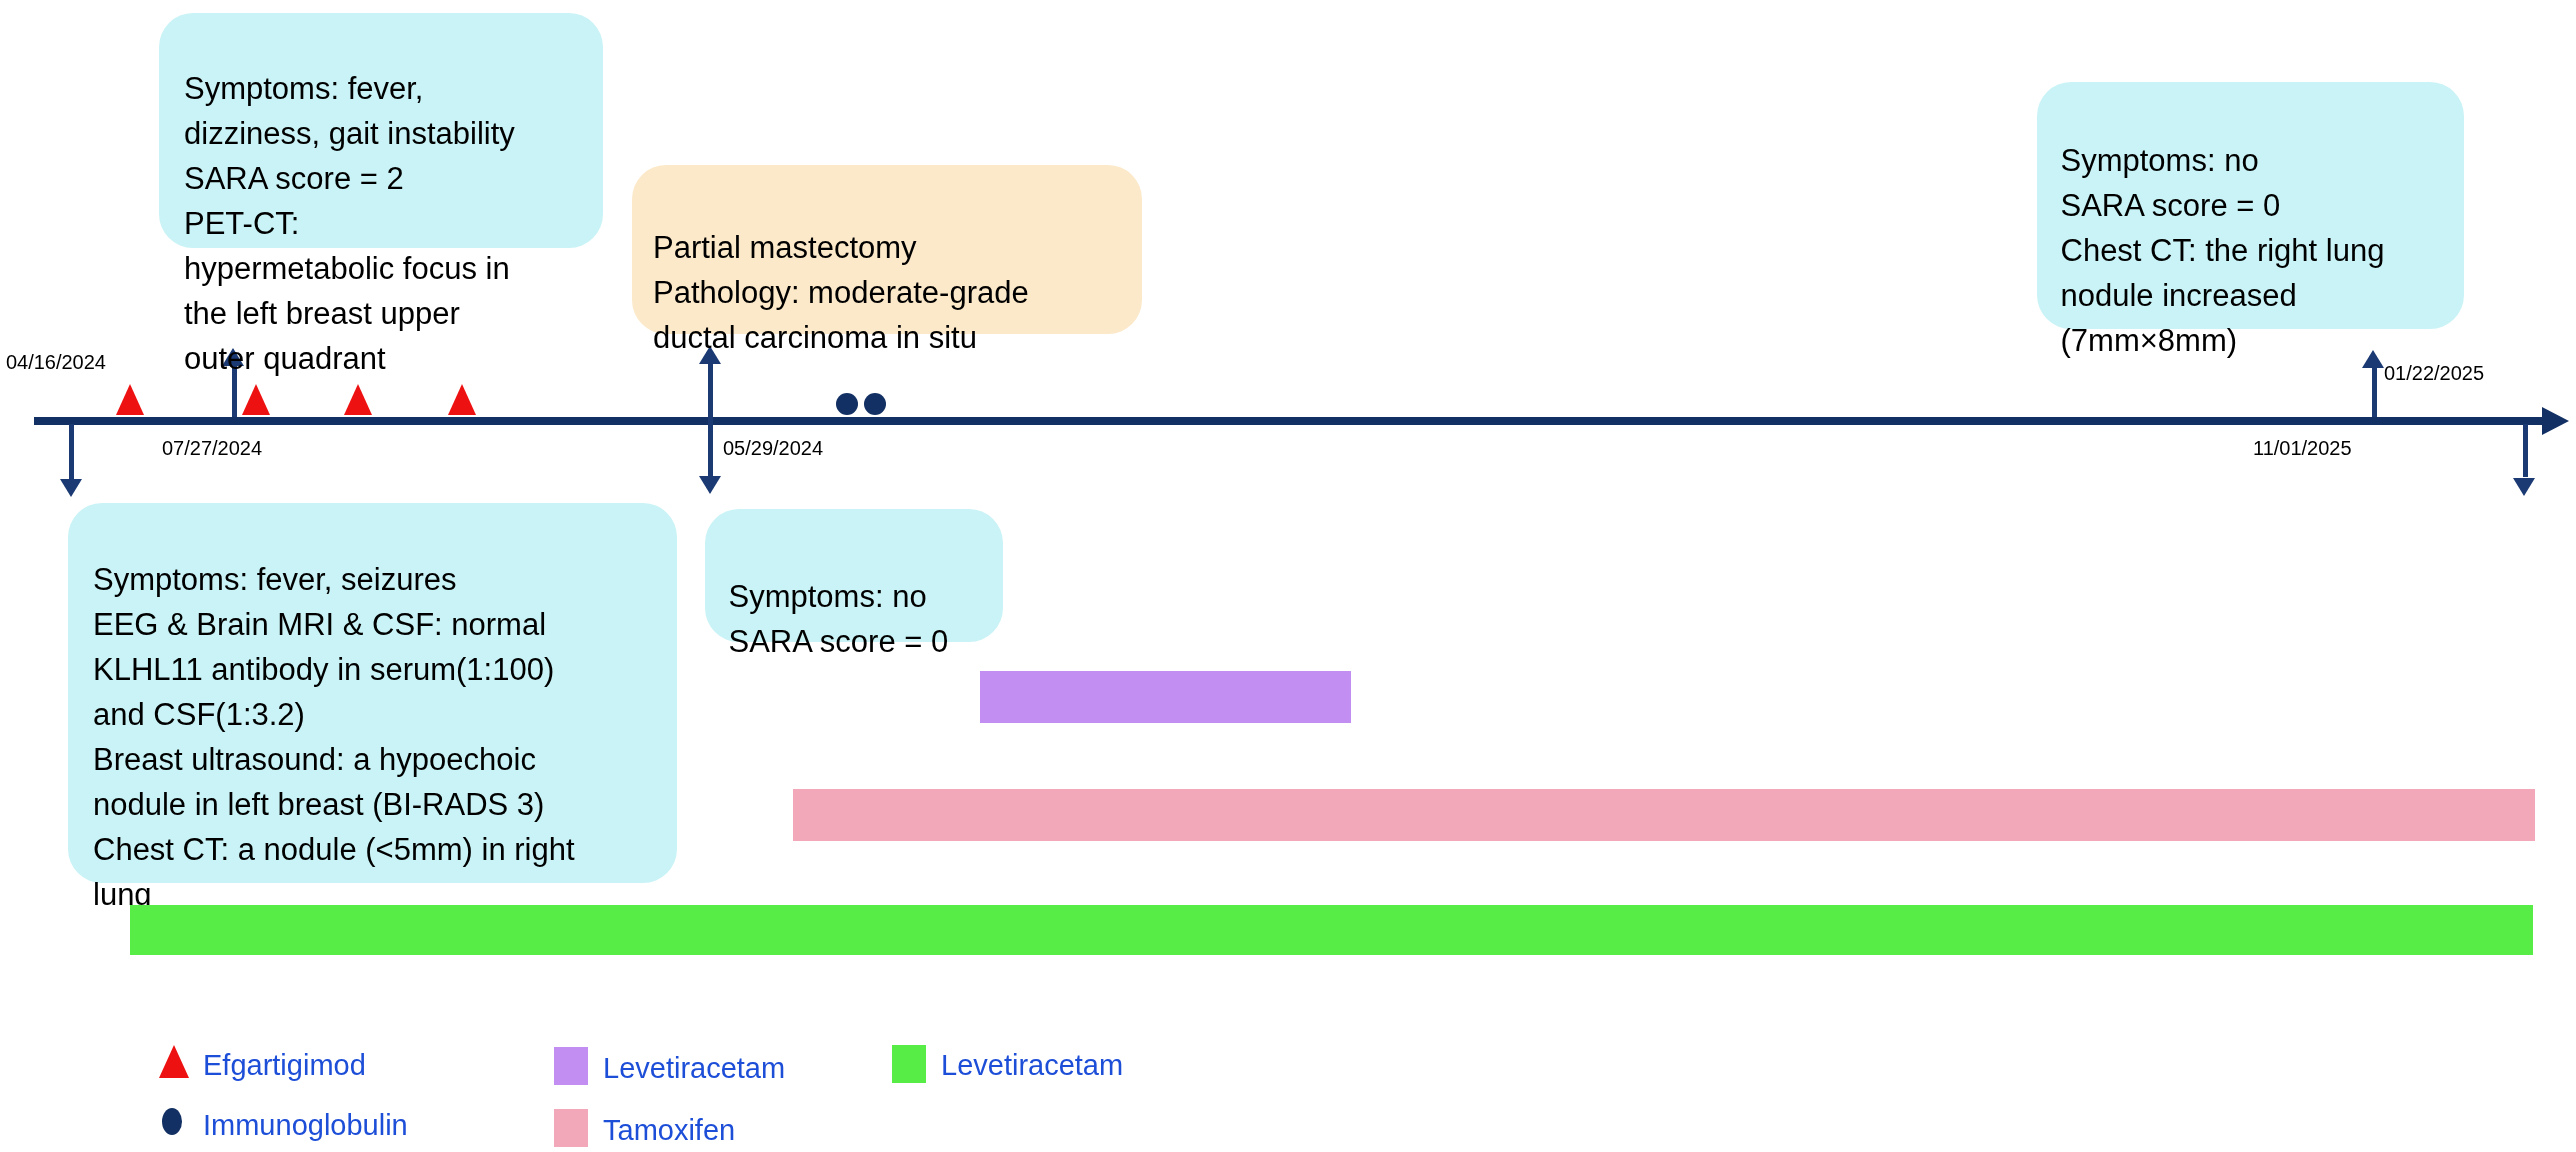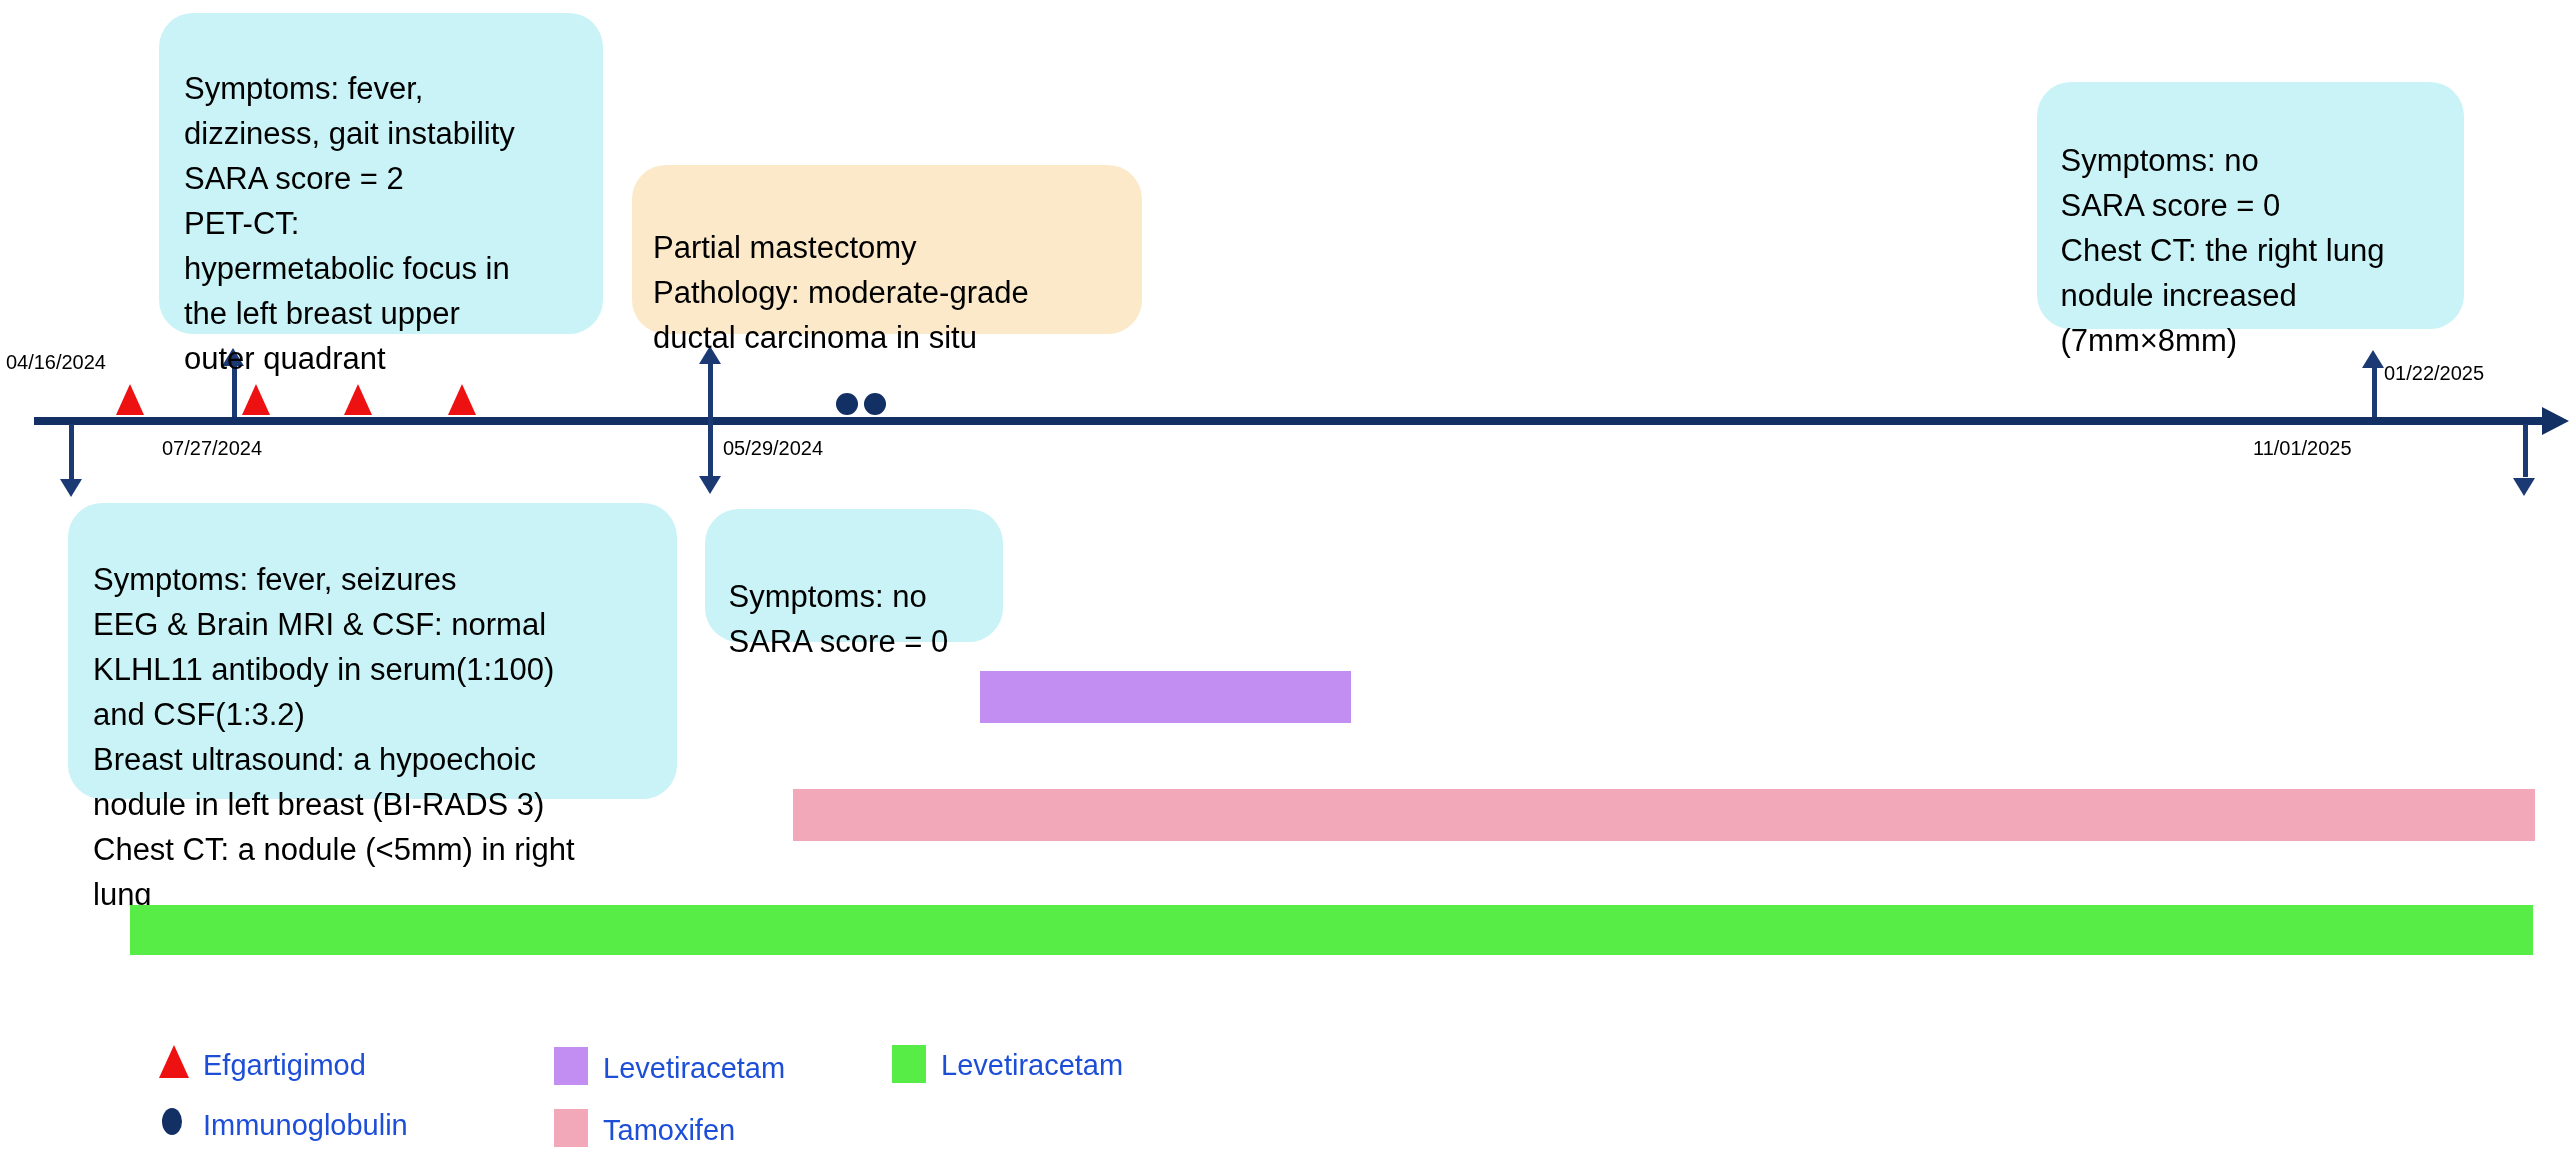--- a/index.html
+++ b/index.html
@@ -88,21 +88,21 @@
 
   <div class="vline" style="left:2523px; top:424px; height:53px"></div>
   <div class="ahead-down" style="left:2513px; top:478px"></div>
 
   <div class="date" style="left:5.9px;   top:351px">04/16/2024</div>
   <div class="date" style="left:162px;  top:437px">07/27/2024</div>
   <div class="date" style="left:723px; top:437px">05/29/2024</div>
   <div class="date" style="left:2253px; top:437px">11/01/2025</div>
   <div class="date" style="left:2384px; top:362px">01/22/2025</div>
 
-  <div class="callout cyan" style="left:159px; top:13px; width:444px; height:321px; padding:8.2px 17.6px 0 25px">
+  <div class="callout cyan" style="left:159px; top:13px; width:444px; height:235px; padding:8.2px 17.6px 0 25px">
     <span>Symptoms: fever,
 dizziness, gait instability
 SARA score = 2
 PET-CT:
 hypermetabolic focus in
 the left breast upper
 outer quadrant</span>
   </div>
 
   <div class="callout orange" style="left:632px; top:165px; width:510px; height:169px; padding:15.3px 16.5px 0 21px">
@@ -112,21 +112,21 @@
   </div>
 
   <div class="callout cyan" style="left:2037px; top:82px; width:427px; height:247px; padding:10.6px 16.5px 0 23.5px">
     <span>Symptoms: no
 SARA score = 0
 Chest CT: the right lung
 nodule increased
 (7mm×8mm)</span>
   </div>
 
-  <div class="callout cyan" style="left:68px; top:503px; width:609px; height:296px; padding:9.4px 16.5px 0 25px">
+  <div class="callout cyan" style="left:68px; top:503px; width:609px; height:380px; padding:9.4px 16.5px 0 25px">
     <span>Symptoms: fever, seizures
 EEG &amp; Brain MRI &amp; CSF: normal
 KLHL11 antibody in serum(1:100)
 and CSF(1:3.2)
 Breast ultrasound: a hypoechoic
 nodule in left breast (BI-RADS 3)
 Chest CT: a nodule (&lt;5mm) in right
 lung</span>
   </div>
 

